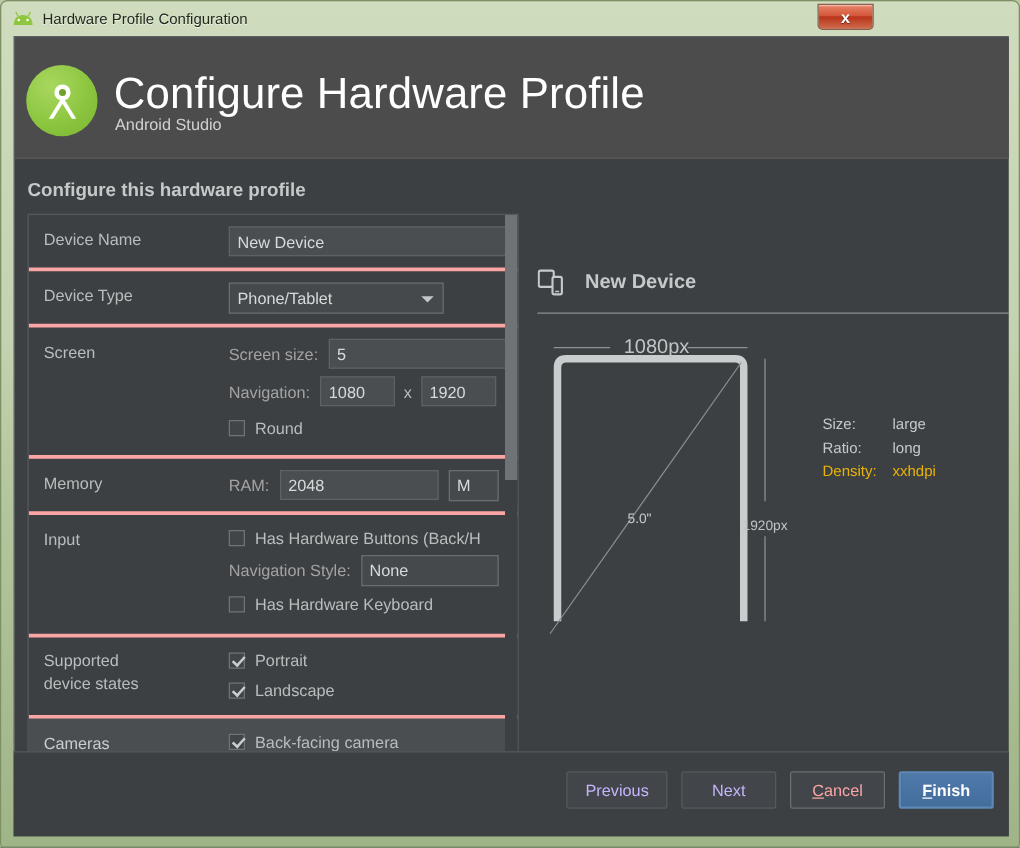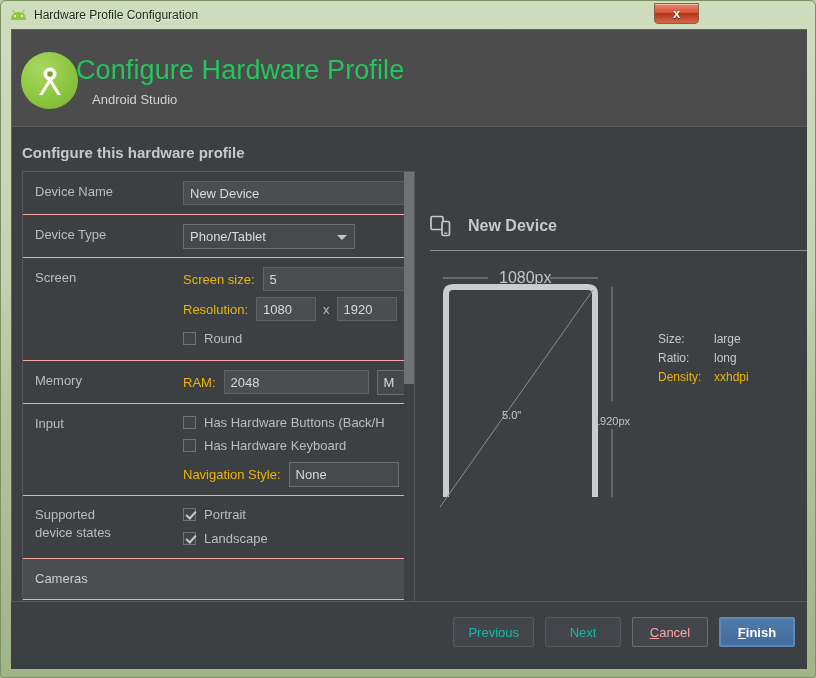--- a/index.html
+++ b/index.html
@@ -96,22 +96,22 @@
     width: 57px; height: 57px;
     border-radius: 50%;
     background: radial-gradient(circle at 35% 30%, #a9d760 0%, #8cc63f 55%, #7bb432 100%);
   }
   .hero-logo .compass {
     position: absolute; left: 50%; top: 50%;
     transform: translate(-50%,-50%);
     width: 40px; height: 40px;
   }
   .hero-title {
-    position: absolute; left: 64px; top: 25px;
-    font-size: 27px; color: #22c55e; letter-spacing: .1px;
+    position: absolute; left: 79px; top: 25px;
+    font-size: 35px; color: #ffffff; letter-spacing: .1px;
   }
   .hero-sub {
     position: absolute; left: 80px; top: 62px;
     font-size: 13px; color: #d2d2d2;
   }
 
   .section-title {
     position: absolute; left: 10px; top: 114px;
     font-size: 15px; font-weight: bold; color: #c5c9ca;
   }
@@ -122,21 +122,21 @@
     left: 10px; top: 141px;
     width: 393px; height: 440px;
     background: #3c4043;
     border: 1px solid #55595c;
     overflow: hidden;
   }
   .row {
     position: relative;
     display: flex;
     align-items: flex-start;
-    border-bottom: 1px solid #fca5a5;
+    border-bottom: 3px solid #fca5a5;
     padding: 0;
   }
   .row:last-child { border-bottom: none; }
   .row-label {
     width: 160px;
     flex: 0 0 160px;
     padding: 11px 0 11px 12px;
     font-size: 13px; color: #b9bdbe;
     line-height: 18px;
   }
@@ -146,21 +146,21 @@
     min-width: 0;
   }
   .fieldline {
     display: flex; align-items: center;
     height: 26px;
     margin-bottom: 4px;
     white-space: nowrap;
   }
   .fieldline:last-child { margin-bottom: 0; }
   .flabel {
-    font-size: 13px; color: #eab308;
+    font-size: 13px; color: #a3a3a3;
     margin-right: 8px;
     flex: 0 0 auto;
   }
   .txtinput {
     background: #4a4e51;
     border: 1px solid #5e6265;
     color: #d7dadb;
     font-size: 13px;
     font-family: "Liberation Sans", sans-serif;
     height: 24px;
@@ -205,21 +205,21 @@
     left: 4px; top: 0px;
     width: 4px; height: 8px;
     border: solid #c9cdce;
     border-width: 0 2px 2px 0;
     transform: rotate(42deg);
   }
   .cbx-label {
     font-size: 13px; color: #b9bdbe;
     white-space: nowrap;
   }
-  .row.selected { background: #4a4e51; }
+  .row.selected { background: #4a4e51; justify-content: center; }
   .row.selected .row-label { color: #c9cdce; }
 
   .xsep { font-size: 13px; color: #b9bdbe; margin: 0 7px; }
 
   
   .vscroll {
     position: absolute;
     right: 0px; top: 0px;
     width: 10px; height: 438px;
     background: #3c4043;
@@ -279,21 +279,21 @@
     min-width: 76px;
     padding: 0 14px;
     border: 1px solid #6a6e71;
     background: #42464a;
     color: #fca5a5;
     font-size: 13px;
     font-family: "Liberation Sans", sans-serif;
     display: flex; align-items: center; justify-content: center;
     border-radius: 2px;
   }
-  .btn.disabled { color: #14b8a6; border-color: #56595c; }
+  .btn.disabled { color: #c4b5fd; border-color: #56595c; }
   .btn.primary {
     background: linear-gradient(to bottom, #4e79a8 0%, #436d9c 100%);
     border: 2px solid #5c89ba;
     color: #ffffff;
     font-weight: bold;
   }
   .btn u { text-decoration: underline; }
 </style>
 </head>
 <body>
@@ -354,68 +354,68 @@
       </div>
 
       <div class="row">
         <div class="row-label">Screen</div>
         <div class="row-fields">
           <div class="fieldline">
             <span class="flabel">Screen size:</span>
             <input class="txtinput" style="width: 160px;" value="5">
           </div>
           <div class="fieldline">
-            <span class="flabel">Resolution:</span>
+            <span class="flabel">Navigation:</span>
             <input class="txtinput" style="width: 60px;" value="1080">
             <span class="xsep">x</span>
             <input class="txtinput" style="width: 60px;" value="1920">
           </div>
           <div class="fieldline">
             <span class="cbx">
               <span class="box"></span>
               <span class="cbx-label">Round</span>
             </span>
           </div>
         </div>
       </div>
 
       <div class="row">
         <div class="row-label">Memory</div>
         <div class="row-fields">
           <div class="fieldline">
             <span class="flabel">RAM:</span>
-            <input class="txtinput" style="width: 145px;" value="2048">
+            <input class="txtinput" style="width: 127px;" value="2048">
             <span class="combo" style="width:40px;margin-left:8px;">
               <span>M</span>
             </span>
           </div>
         </div>
       </div>
 
       <div class="row">
         <div class="row-label">Input</div>
         <div class="row-fields">
           <div class="fieldline" style="height:22px;margin-bottom:1px;">
             <span class="cbx">
               <span class="box"></span>
               <span class="cbx-label">Has Hardware Buttons (Back/H</span>
             </span>
           </div>
+          <div class="fieldline">
+            <span class="flabel">Navigation Style:</span>
+            <span class="combo" style="width:110px;">
+              <span>None</span>
+            </span>
+          </div>
           <div class="fieldline" style="height:22px;margin-bottom:4px;">
             <span class="cbx">
               <span class="box"></span>
               <span class="cbx-label">Has Hardware Keyboard</span>
             </span>
           </div>
-          <div class="fieldline">
-            <span class="flabel">Navigation Style:</span>
-            <span class="combo" style="width:110px;">
-              <span>None</span>
-            </span>
-          </div>
         </div>
       </div>
 
       <div class="row">
         <div class="row-label" style="padding-top:10px;">
           <div>Supported</div>
           <div>device states</div>
         </div>
         <div class="row-fields">
           <div class="fieldline" style="height:22px;margin-bottom:2px;">
@@ -428,20 +428,28 @@
             <span class="cbx">
               <span class="box checked"></span>
               <span class="cbx-label">Landscape</span>
             </span>
           </div>
         </div>
       </div>
 
       <div class="row selected">
         <div class="row-label">Cameras</div>
+        <div class="row-fields">
+          <div class="fieldline" style="height:22px;">
+            <span class="cbx">
+              <span class="box checked"></span>
+              <span class="cbx-label">Back-facing camera</span>
+            </span>
+          </div>
+        </div>
       </div>
 
       <div class="vscroll">
         <div class="thumb"></div>
       </div>
     </div>
 
     <div class="preview">
       <div class="preview-head">
         <span class="dev-icon">

